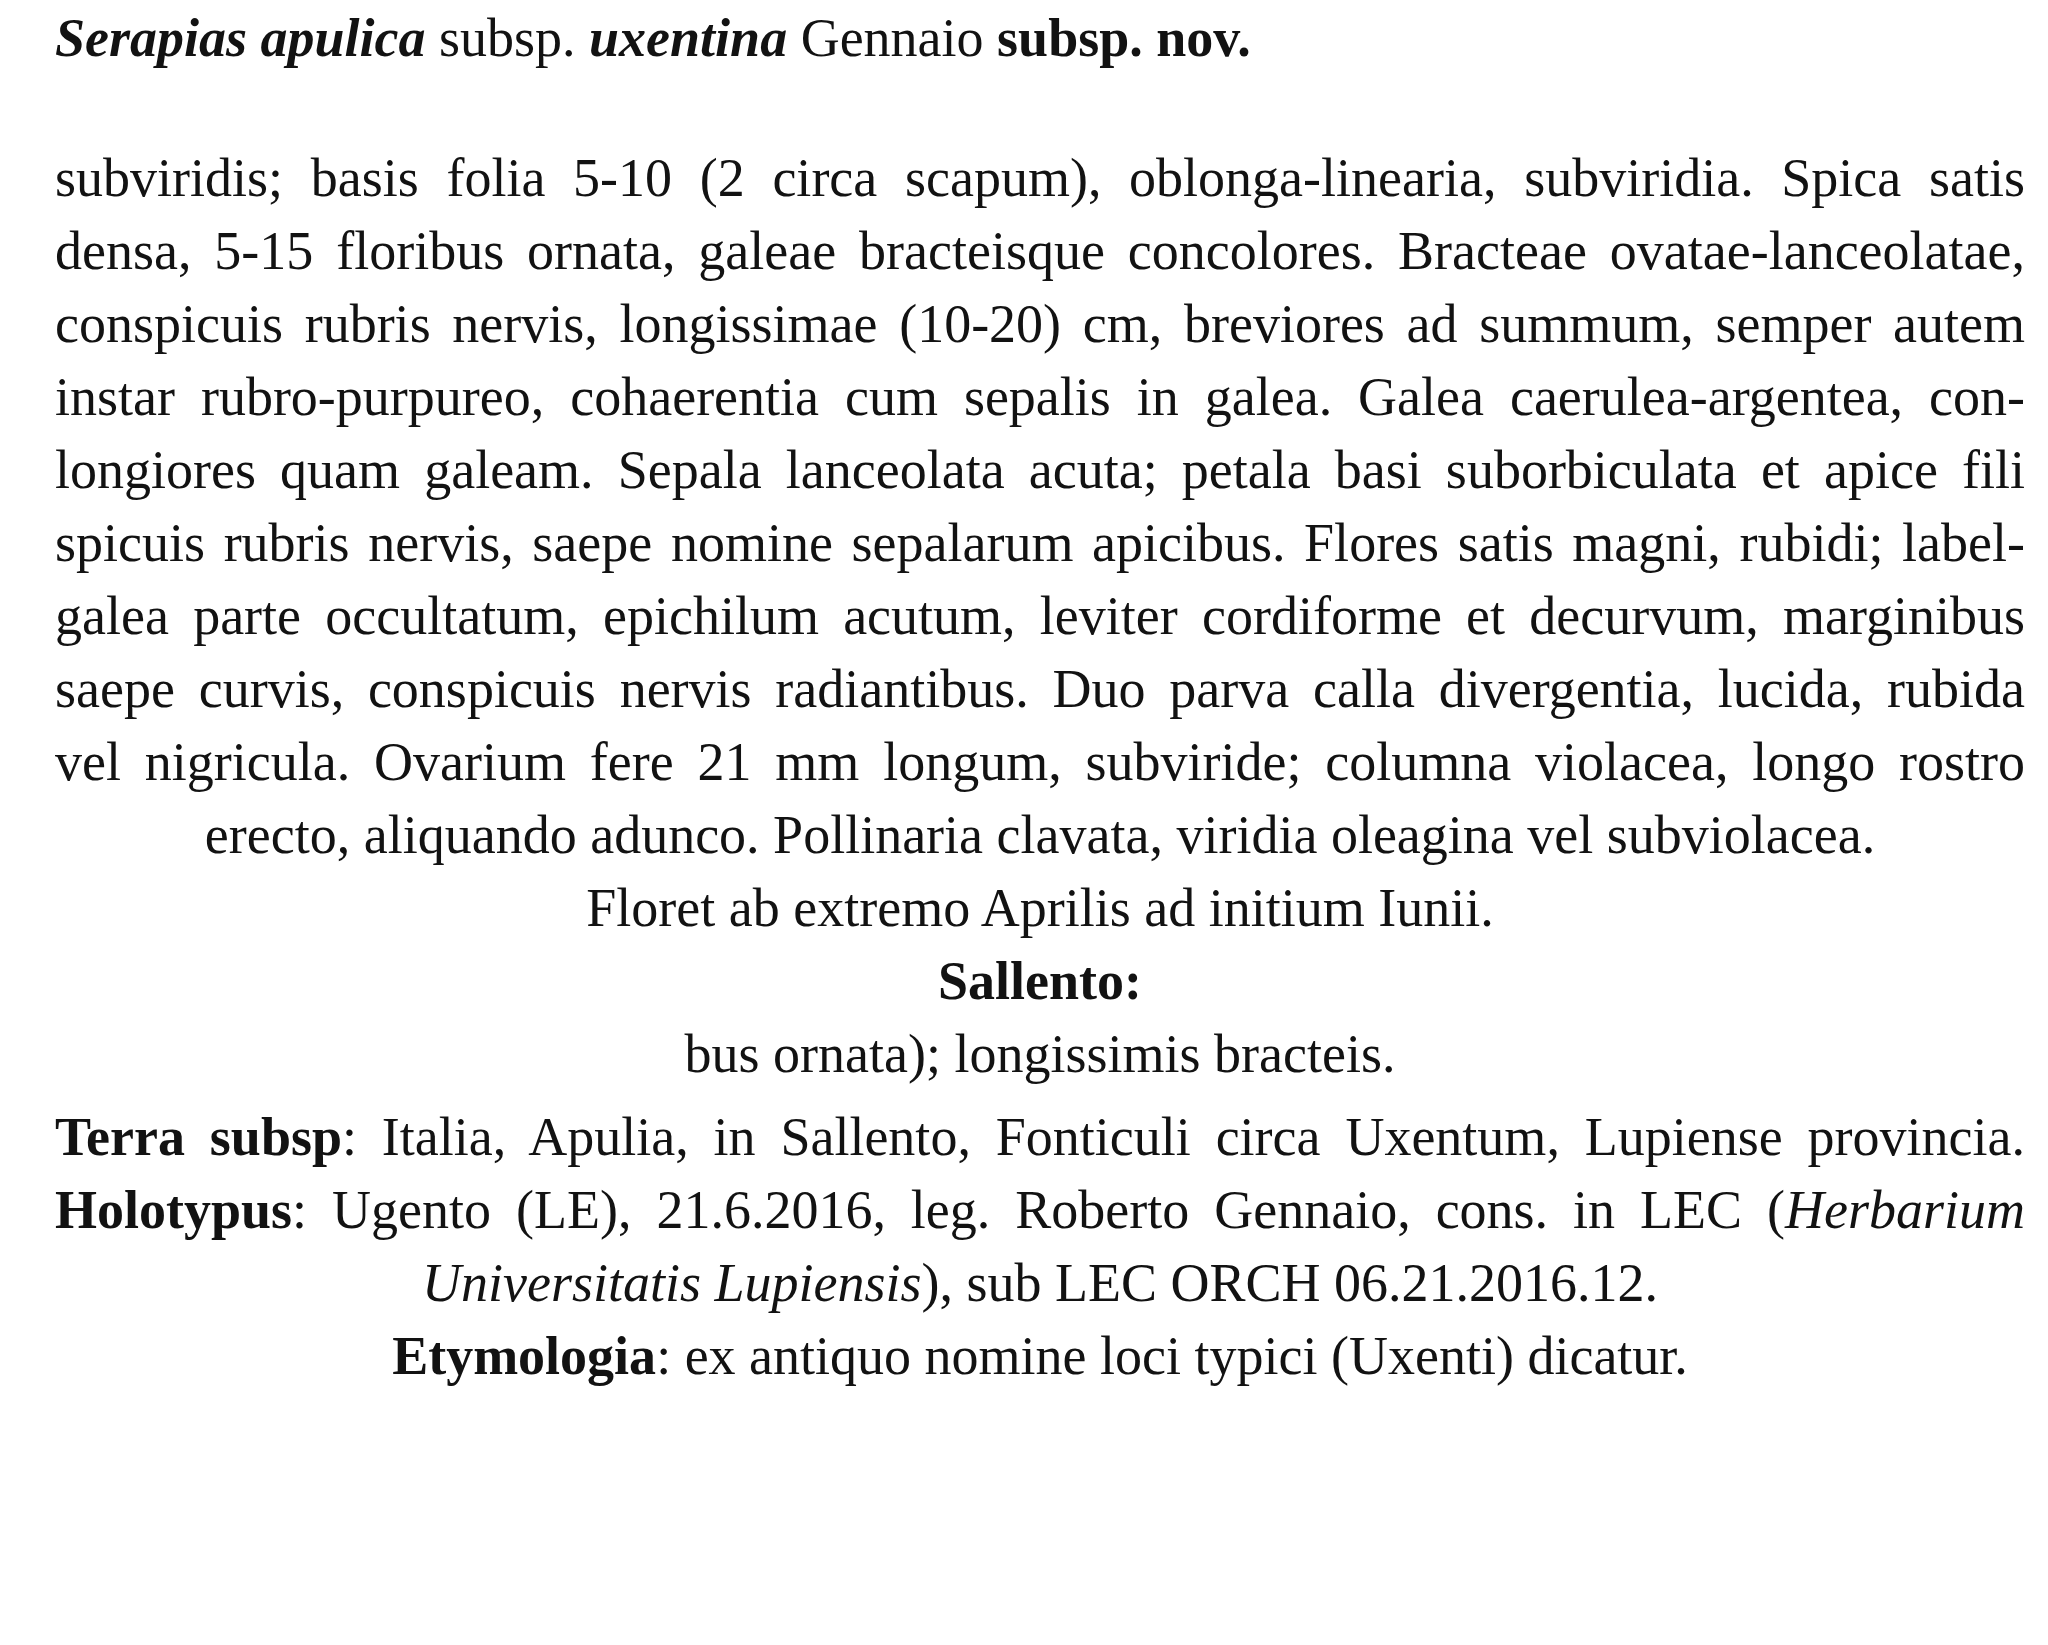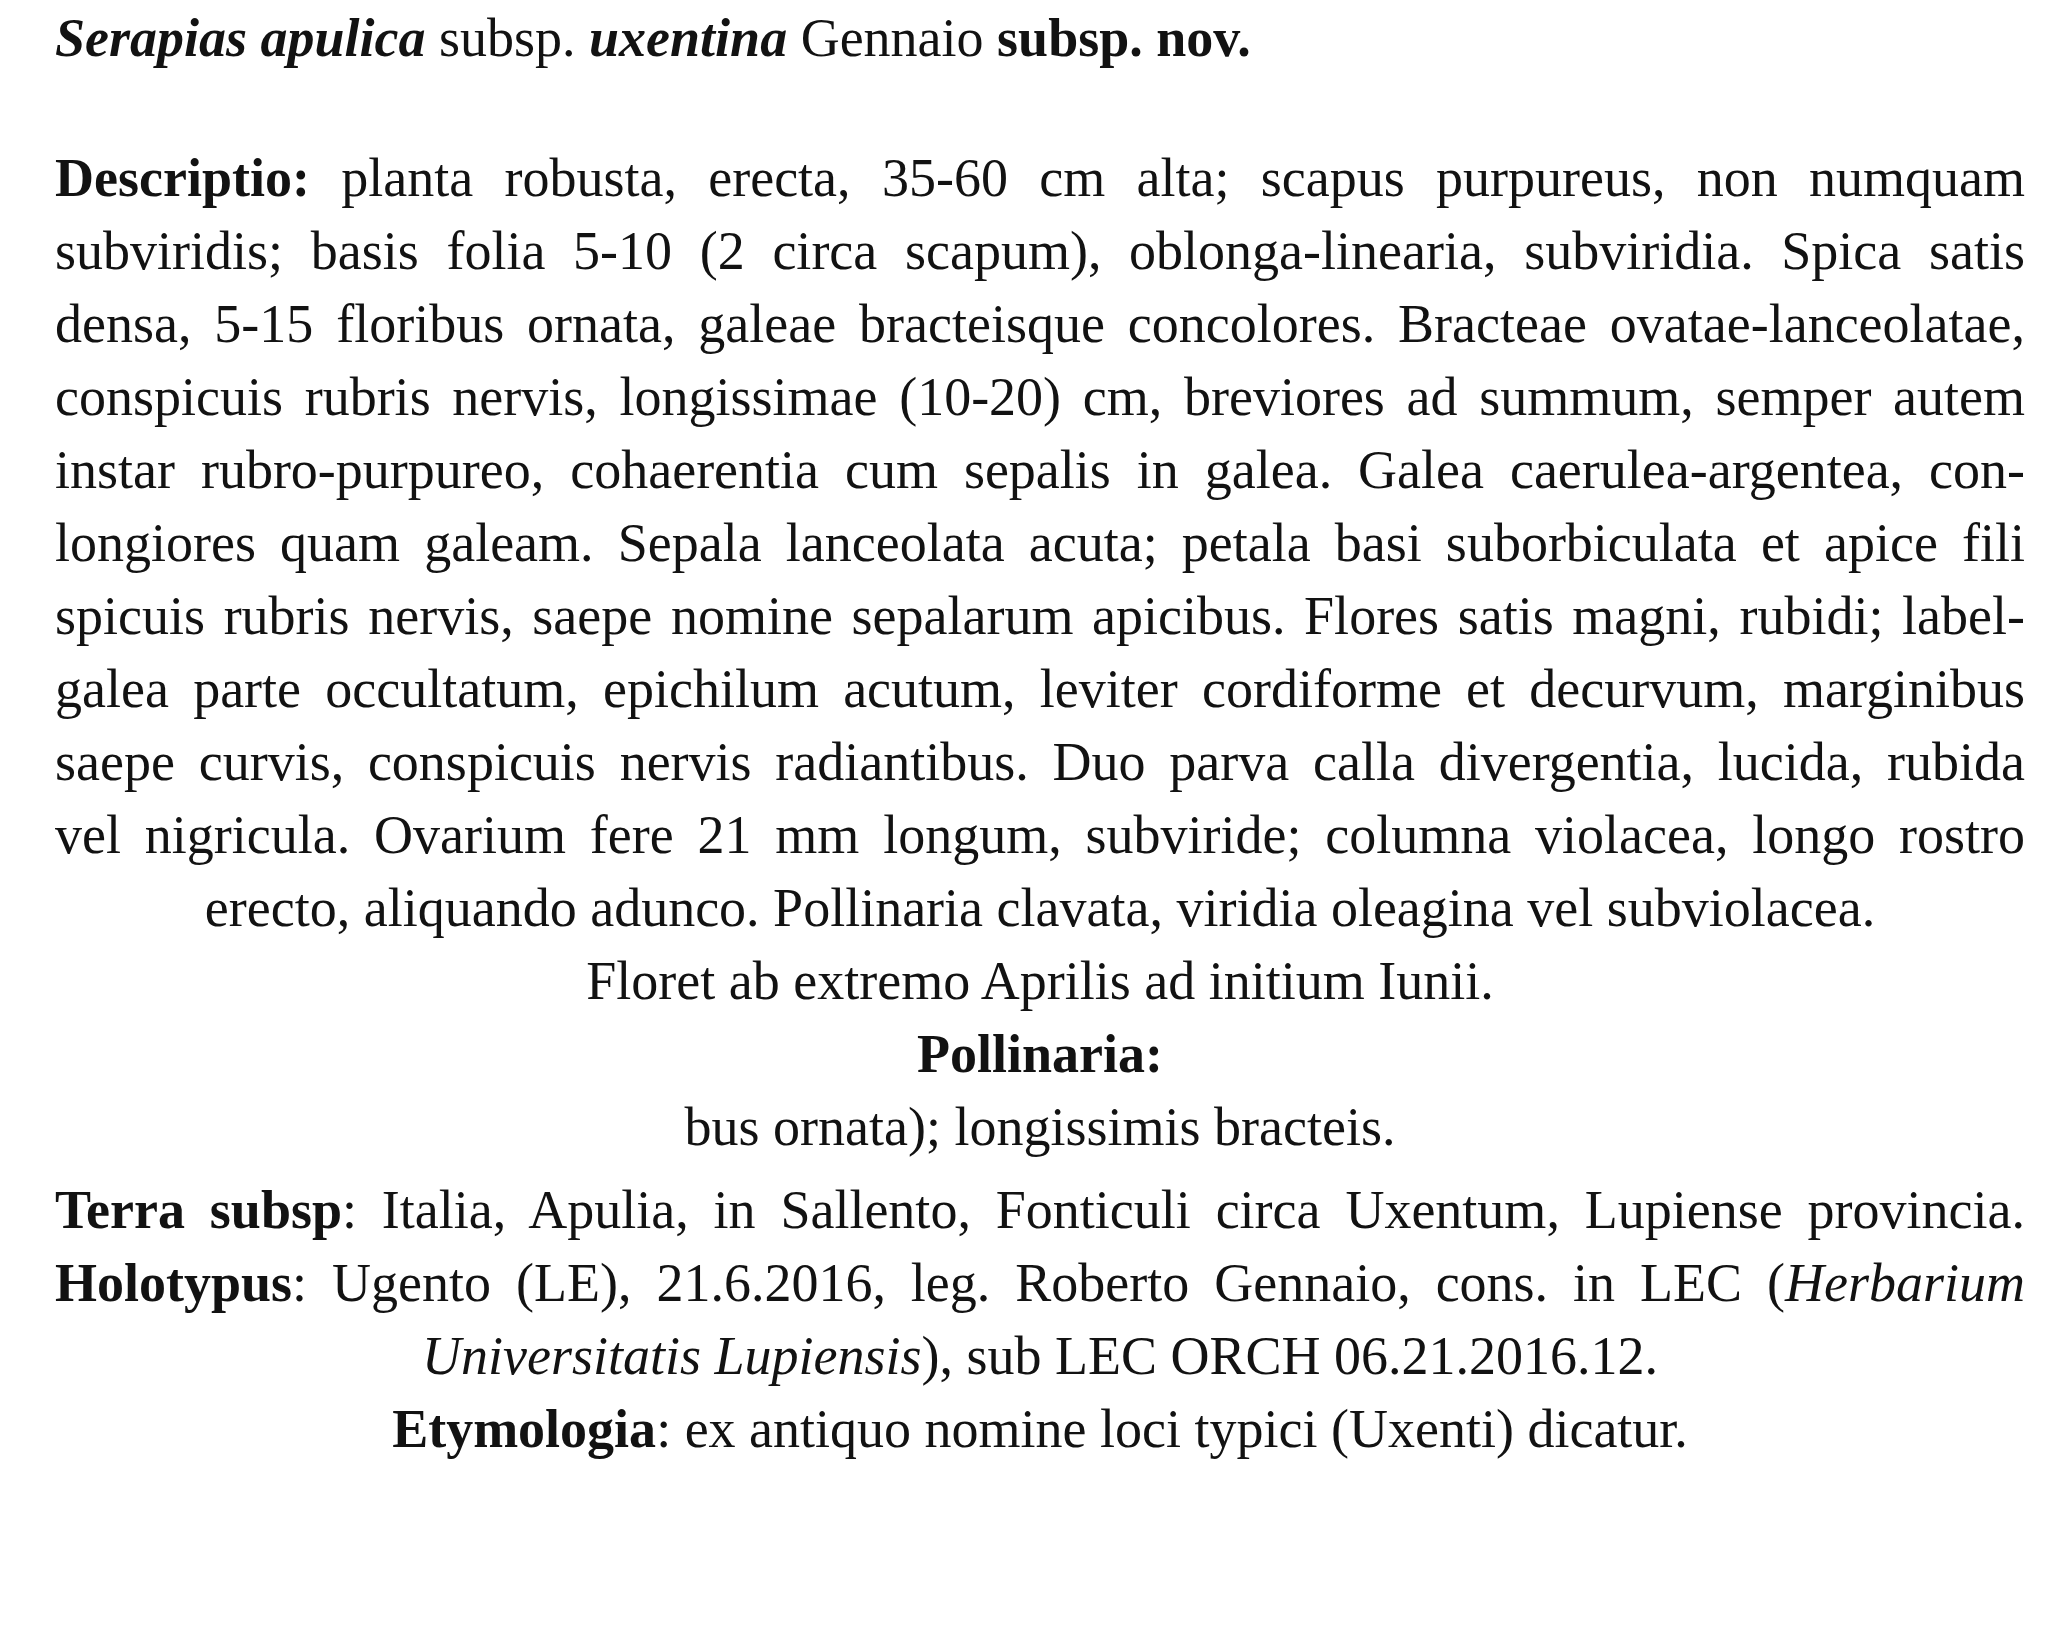--- a/index.html
+++ b/index.html
@@ -43,32 +43,31 @@
   .seg-b  { font-weight: bold;   font-style: normal; }
   .seg-i  { font-weight: normal; font-style: italic; }
   .seg-bi { font-weight: bold;   font-style: italic; }
 </style>
 </head>
 <body style="background: rgb(255, 255, 255);">
 
 <div class="page" style="color: rgb(18, 18, 18);">
   <div class="title"><span class="seg-bi">Serapias apulica</span><span class="seg-r"> subsp. </span><span class="seg-bi">uxentina</span><span class="seg-r"> Gennaio </span><span class="seg-b">subsp. nov.</span></div>
   <div>
-      <div class="line justify"><span class="seg-b">Descriptio:</span><span class="seg-r"> planta robusta, erecta, 35-60 cm alta; scapus purpureus, non numquam</span></div>
       <div class="line justify"><span class="seg-r">subviridis; basis folia 5-10 (2 circa scapum), oblonga-linearia, subviridia. Spica satis</span></div>
       <div class="line justify"><span class="seg-r">densa, 5-15 floribus ornata, galeae bracteisque concolores. Bracteae ovatae-lanceolatae,</span></div>
       <div class="line justify"><span class="seg-r">conspicuis rubris nervis, longissimae (10-20) cm, breviores ad summum, semper autem</span></div>
       <div class="line justify"><span class="seg-r">instar rubro-purpureo, cohaerentia cum sepalis in galea. Galea caerulea-argentea, con-</span></div>
       <div class="line justify"><span class="seg-r">longiores quam galeam. Sepala lanceolata acuta; petala basi suborbiculata et apice fili</span></div>
       <div class="line justify"><span class="seg-r">spicuis rubris nervis, saepe nomine sepalarum apicibus. Flores satis magni, rubidi; label-</span></div>
       <div class="line justify"><span class="seg-r">galea parte occultatum, epichilum acutum, leviter cordiforme et decurvum, marginibus</span></div>
       <div class="line justify"><span class="seg-r">saepe curvis, conspicuis nervis radiantibus. Duo parva calla divergentia, lucida, rubida</span></div>
       <div class="line justify"><span class="seg-r">vel nigricula. Ovarium fere 21 mm longum, subviride; columna violacea, longo rostro</span></div>
       <div class="line"><span class="seg-r">erecto, aliquando adunco. Pollinaria clavata, viridia oleagina vel subviolacea.</span></div>
       <div class="line"><span class="seg-r">Floret ab extremo Aprilis ad initium Iunii.</span></div>
-      <div class="line"><span class="seg-b">Pollinaria:</span></div>
+      <div class="line"><span class="seg-b">Sallento:</span></div>
       <div class="line"><span class="seg-r">bus ornata); longissimis bracteis.</span></div>
       <div class="line justify space-before"><span class="seg-b">Terra subsp</span><span class="seg-r">: Italia, Apulia, in Sallento, Fonticuli circa Uxentum, Lupiense provincia.</span></div>
       <div class="line justify"><span class="seg-b">Holotypus</span><span class="seg-r">: Ugento (LE), 21.6.2016, leg. Roberto Gennaio, cons. in LEC (</span><span class="seg-i">Herbarium</span></div>
       <div class="line"><span class="seg-i">Universitatis Lupiensis</span><span class="seg-r">), sub LEC ORCH 06.21.2016.12.</span></div>
       <div class="line"><span class="seg-b">Etymologia</span><span class="seg-r">: ex antiquo nomine loci typici (Uxenti) dicatur.</span></div>
     </div>
 </div>
 
 </body></html>

